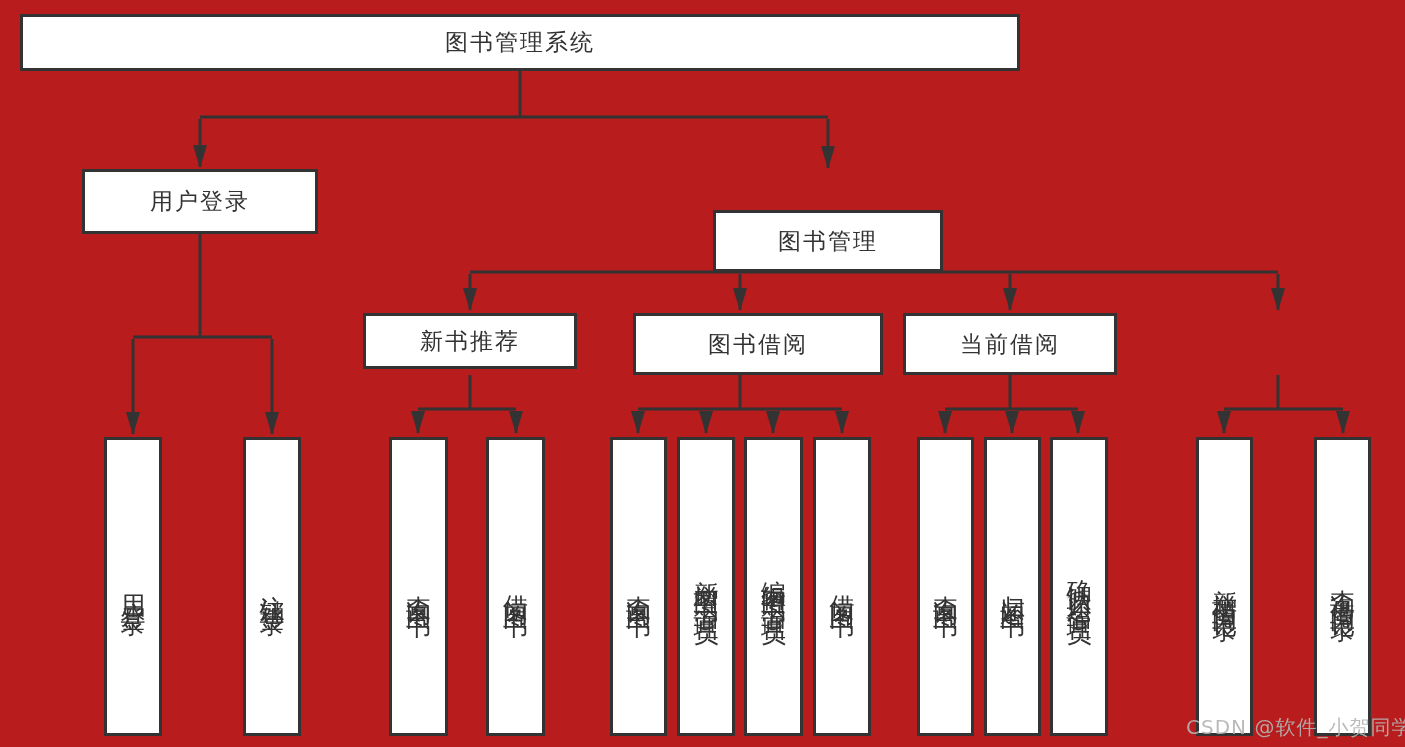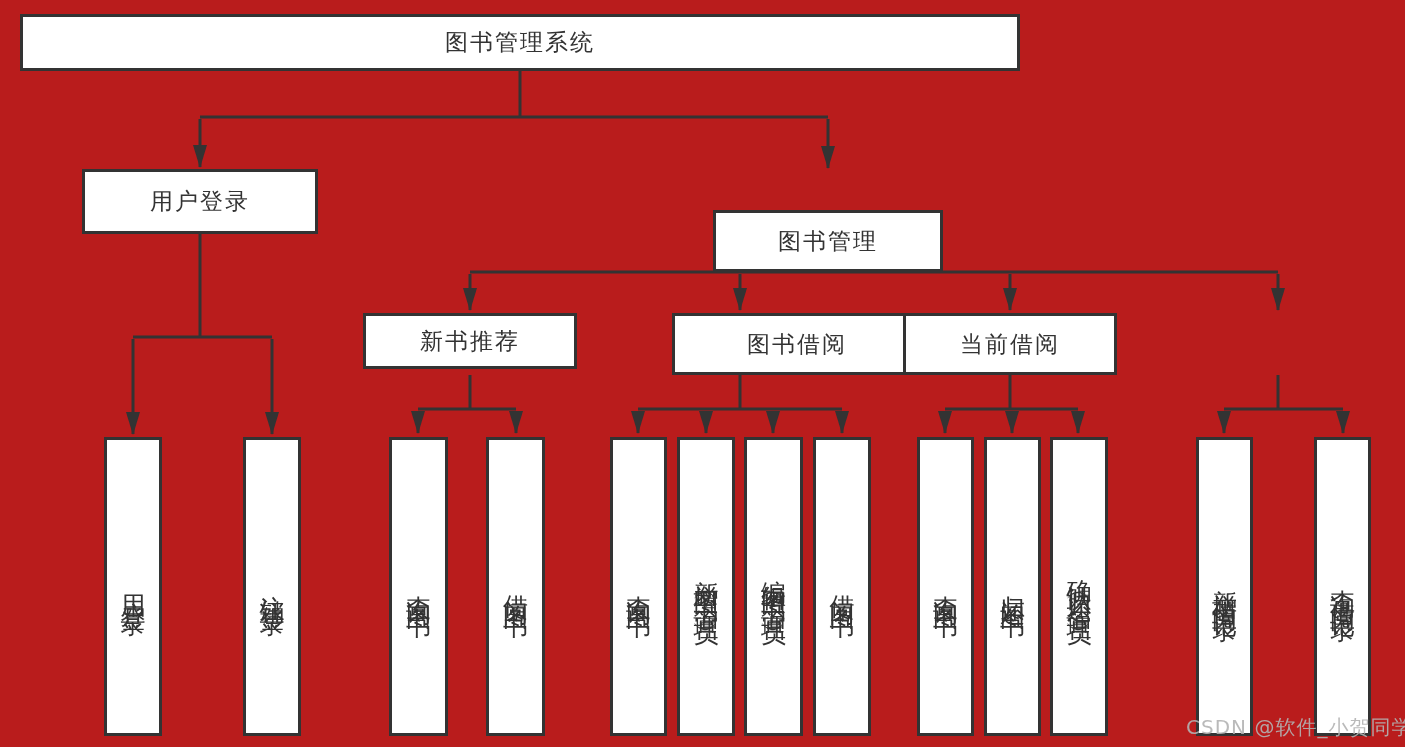--- a/index.html
+++ b/index.html
@@ -114,21 +114,21 @@
       <path d="M1343,411 V433" marker-end="url(#arrowhead)"></path>
     </g>
   </svg>
 
   <div class="hnode" style="left:20px; top:14px; width:1000px; height:57px;">图书管理系统</div>
 
   <div class="hnode" style="left:82px; top:169px; width:236px; height:65px;">用户登录</div>
   <div class="hnode" style="left:713px; top:170px; width:230px; height:62px;margin-top:40px;">图书管理</div>
 
   <div class="hnode" style="left:363px; top:313px; width:214px; height:56px;">新书推荐</div>
-  <div class="hnode" style="left:633px; top:313px; width:250px; height:62px;margin-left:39px;">图书借阅</div>
+  <div class="hnode" style="left:633px; top:313px; width:250px; height:62px;">图书借阅</div>
   <div class="hnode" style="left:903px; top:313px; width:214px; height:62px;">当前借阅</div>
 
   <div class="vnode" style="left:104px; width:58px;">用户登录</div>
   <div class="vnode" style="left:243px; width:58px;">注销登录</div>
 
   <div class="vnode" style="left:389px; width:59px;">查询图书</div>
   <div class="vnode" style="left:486px; width:59px;">借阅图书</div>
 
   <div class="vnode" style="left:610px; width:57px;">查询图书</div>
   <div class="vnode" style="left:677px; width:58px;">新增图书（管理员）</div>

